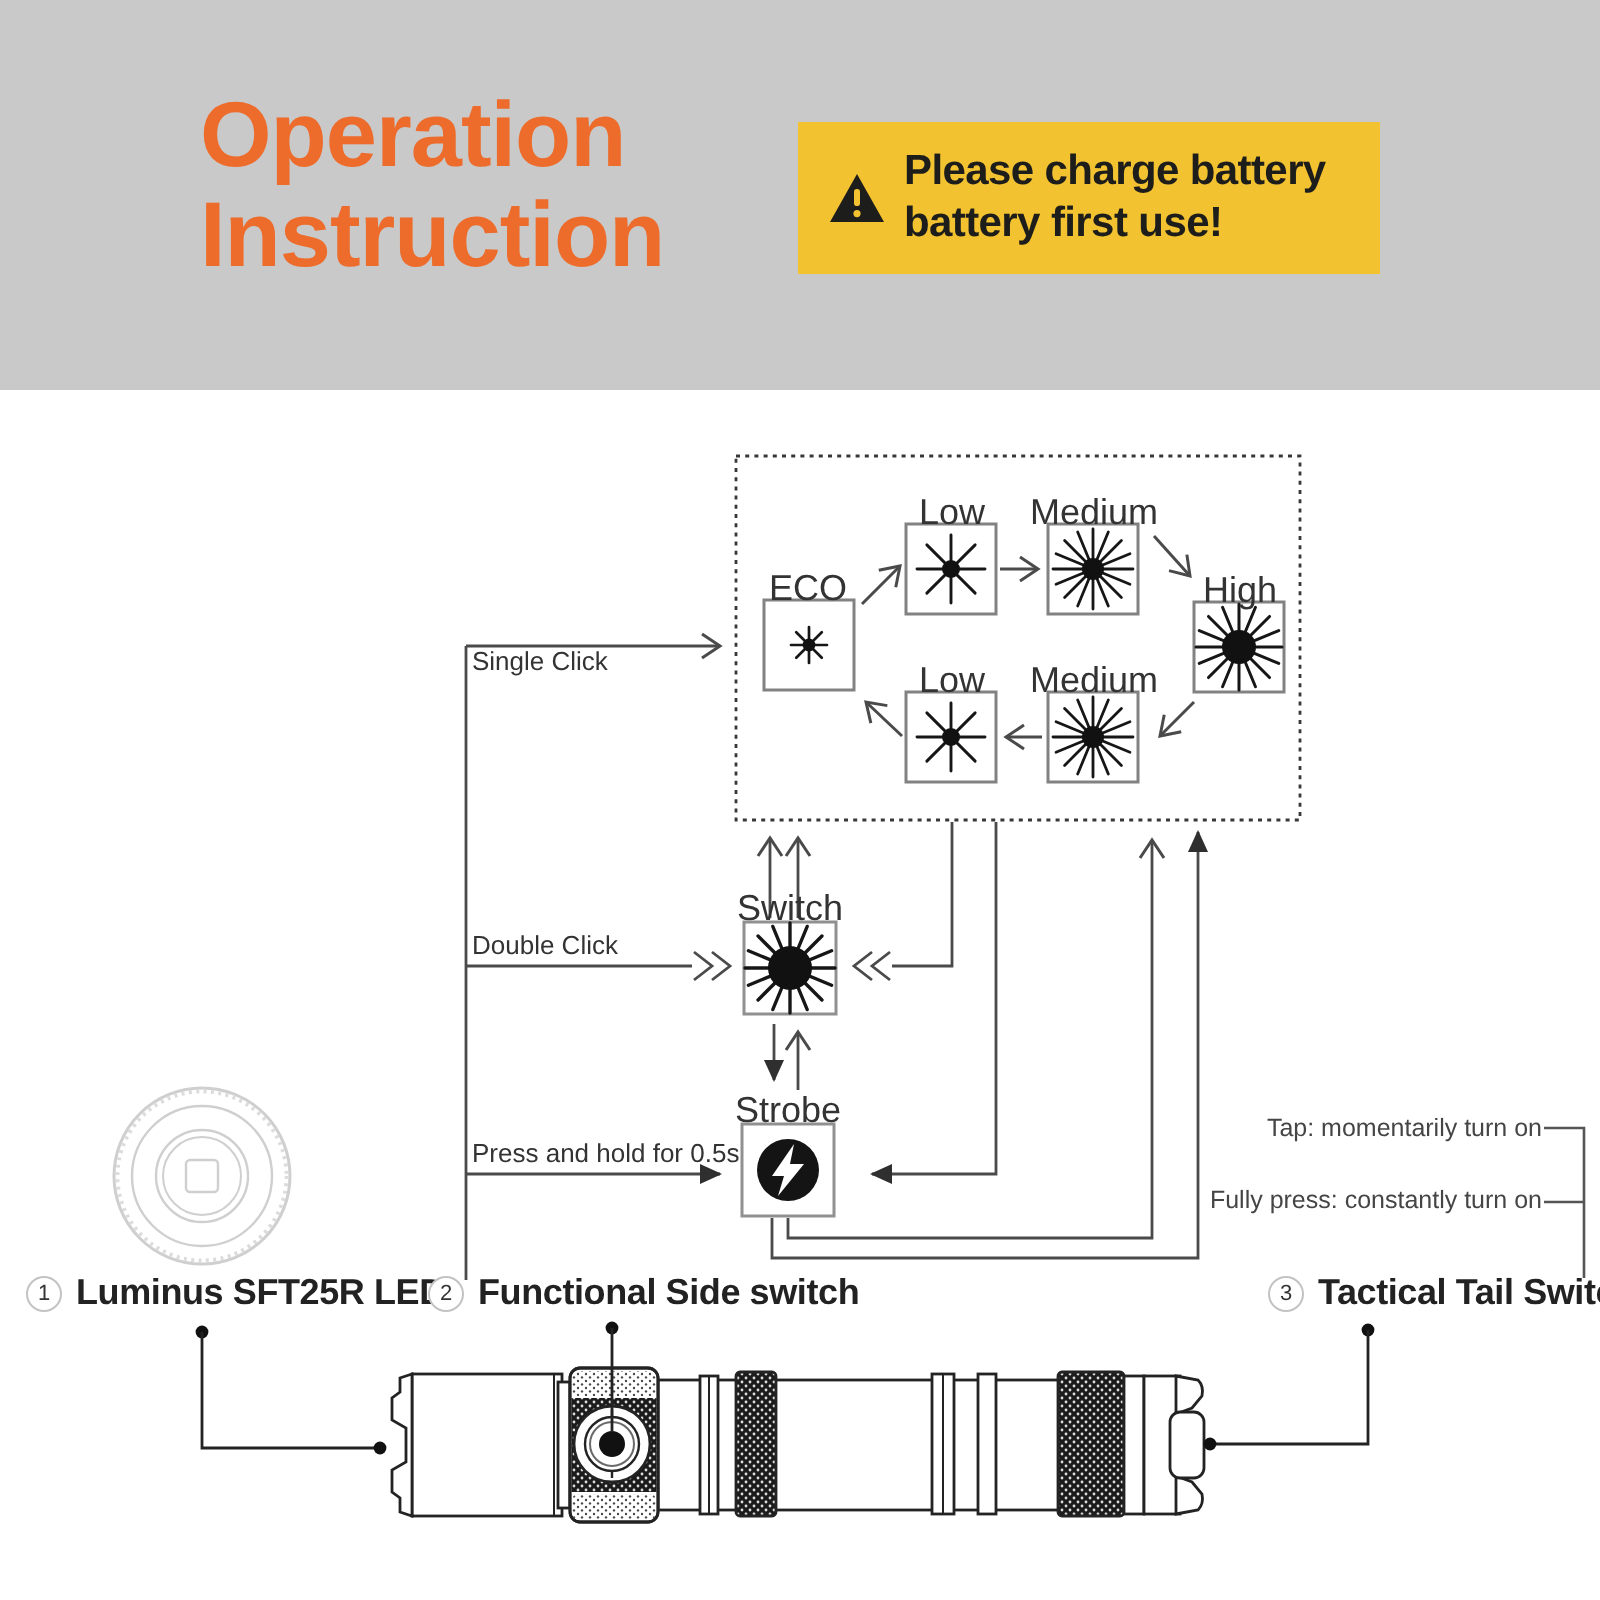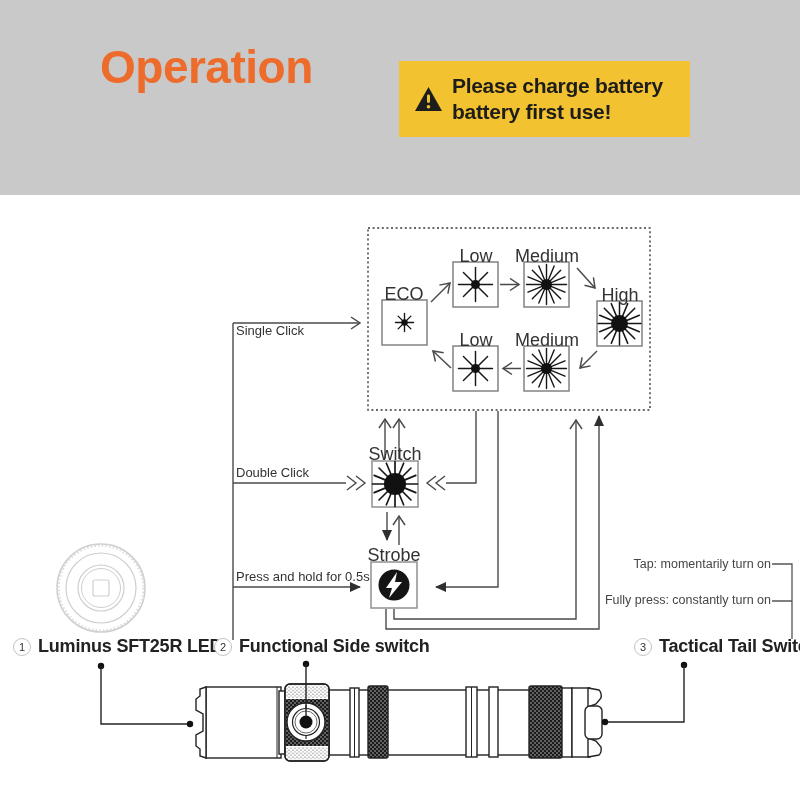--- a/index.html
+++ b/index.html
@@ -21,20 +21,21 @@
   .callout{display:flex;align-items:center;font-size:18px;font-weight:700;color:#222;letter-spacing:-0.2px;white-space:nowrap;}
   .numcirc{display:inline-flex;align-items:center;justify-content:center;width:16px;height:16px;margin-right:7px;
     border:1px solid #c3c3c3;border-radius:50%;font-size:11px;font-weight:400;color:#333;background:#fff;flex:0 0 auto;}
 </style>
 </head>
 <body>
 
 <div class="abs band"></div>
 <div class="abs title">
   <div>Operation</div>
+  <div>Instruction</div>
 </div>
 <div class="abs warnbox">
   <span style="display:inline-flex;">
     <svg width="29" height="27" viewBox="0 0 29 27">
       <path d="M14.5,1 L28,25 H1 Z" fill="#1d1d1b"></path>
       <rect x="13" y="8.5" width="3" height="8.5" rx="1.4" fill="#f2c230"></rect>
       <circle cx="14.5" cy="20.8" r="1.8" fill="#f2c230"></circle>
     </svg>
   </span>
   <div class="warntext">

